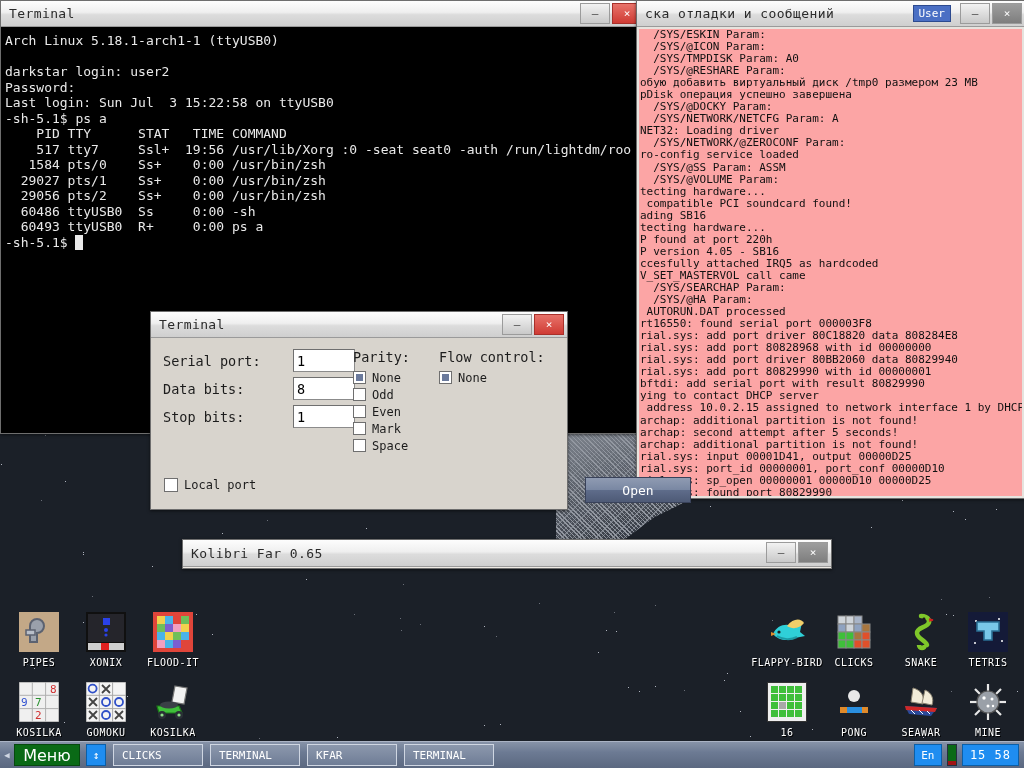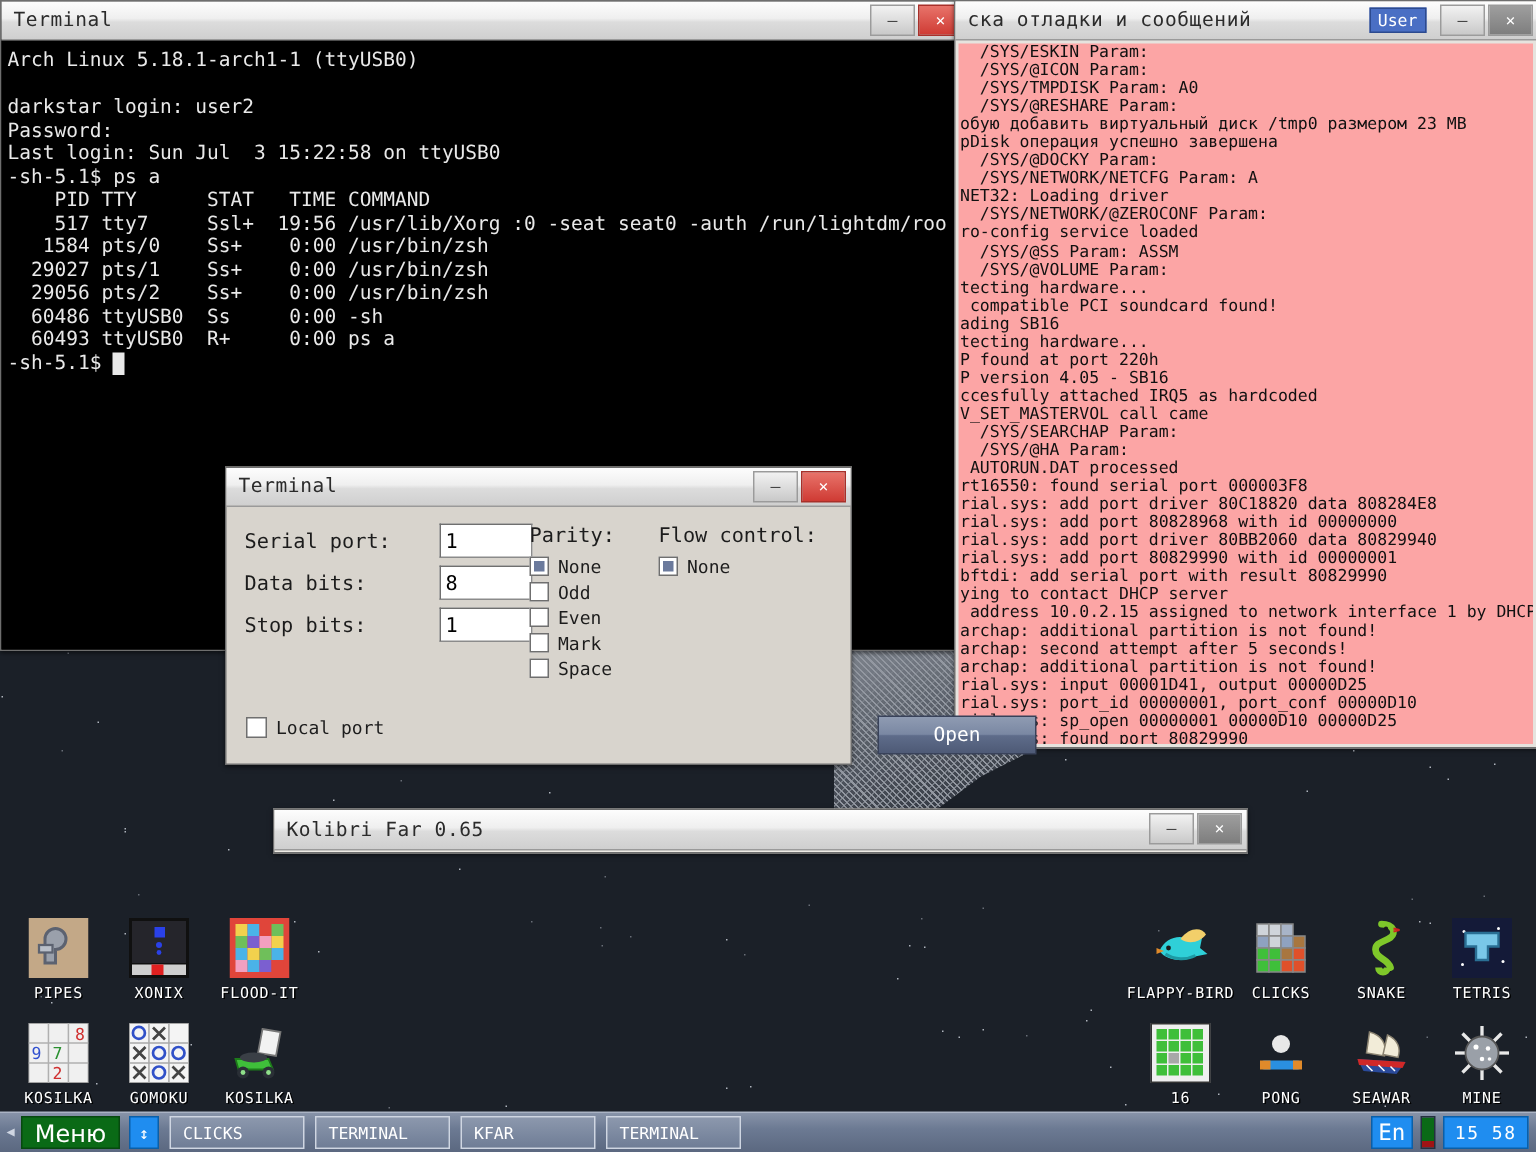--- a/index.html
+++ b/index.html
@@ -159,21 +159,21 @@
   .tb-task{
     margin-left:7px;height:20px;min-width:72px;padding:0 8px;
     background:linear-gradient(to bottom,#8c98ad,#6f7d96);
     border:1px solid #cfd6e2;color:#ffffff;font-size:11px;
     display:flex;align-items:center;
     font-family:"DejaVu Sans Mono","Liberation Mono",monospace;
   }
   #tb-right{margin-left:auto;display:flex;align-items:center;padding-right:5px;}
   #tb-lang{
     width:26px;height:20px;background:#1f8df0;border:1px solid #0a5fa8;color:#fff;
-    font-size:15px;display:flex;align-items:center;justify-content:center;
+    font-size:11px;display:flex;align-items:center;justify-content:center;
   }
   #tb-bar{width:8px;height:20px;margin:0 5px;background:linear-gradient(to bottom,#0a6a16 78%,#a01414 78%);border:1px solid #24303f;}
   #tb-clock{
     height:20px;padding:0 7px;background:#1f8df0;border:1px solid #0a5fa8;color:#fff;
     font-size:12px;display:flex;align-items:center;letter-spacing:1px;
     font-family:"DejaVu Sans Mono","Liberation Mono",monospace;
   }
 </style>
 </head>
 <body>

